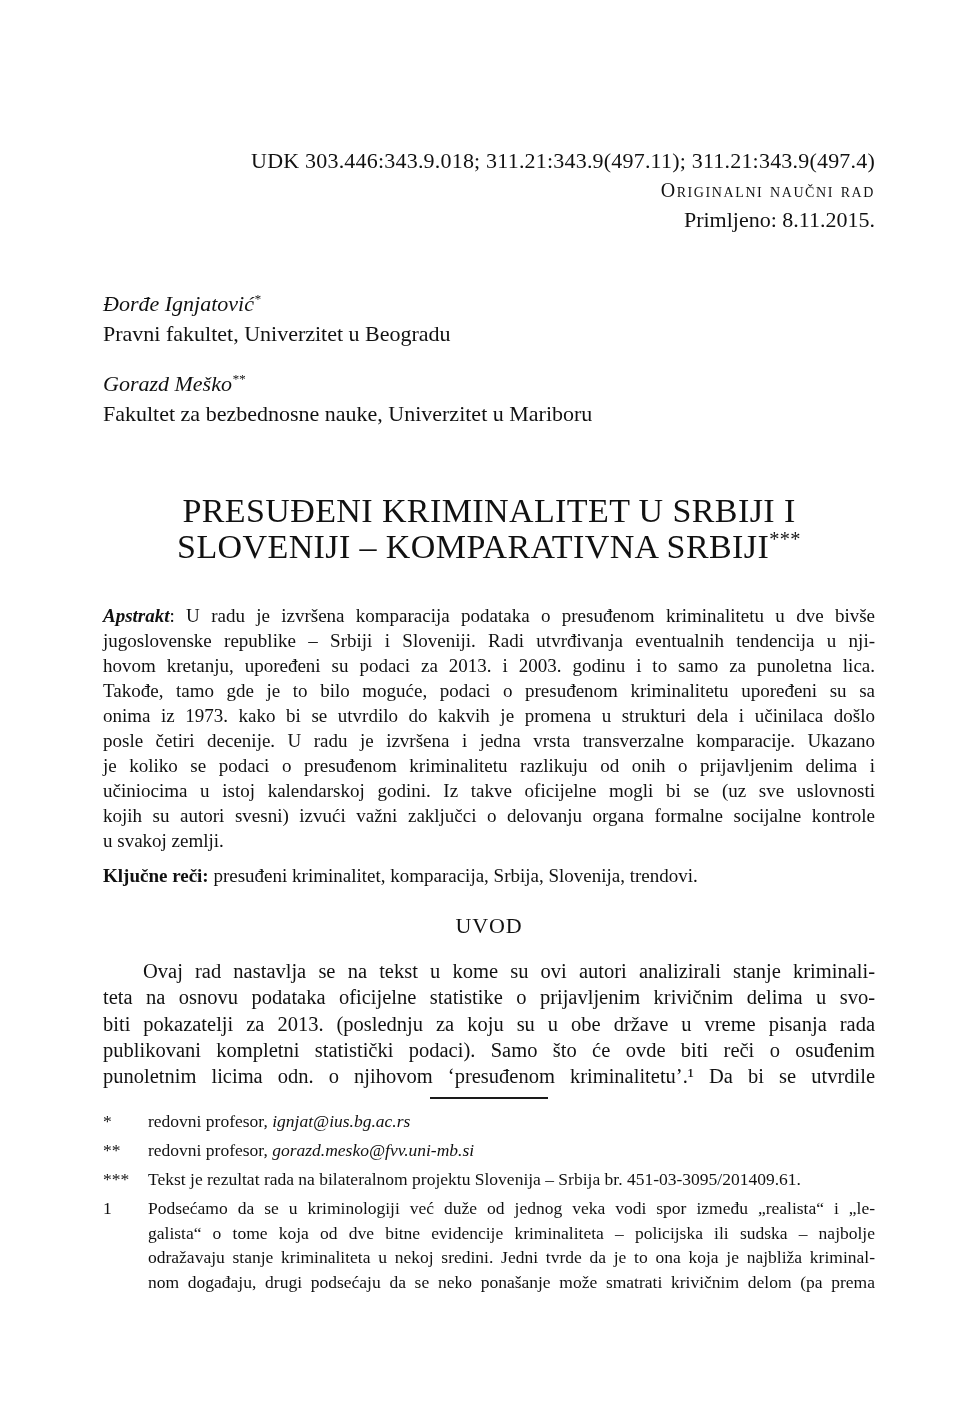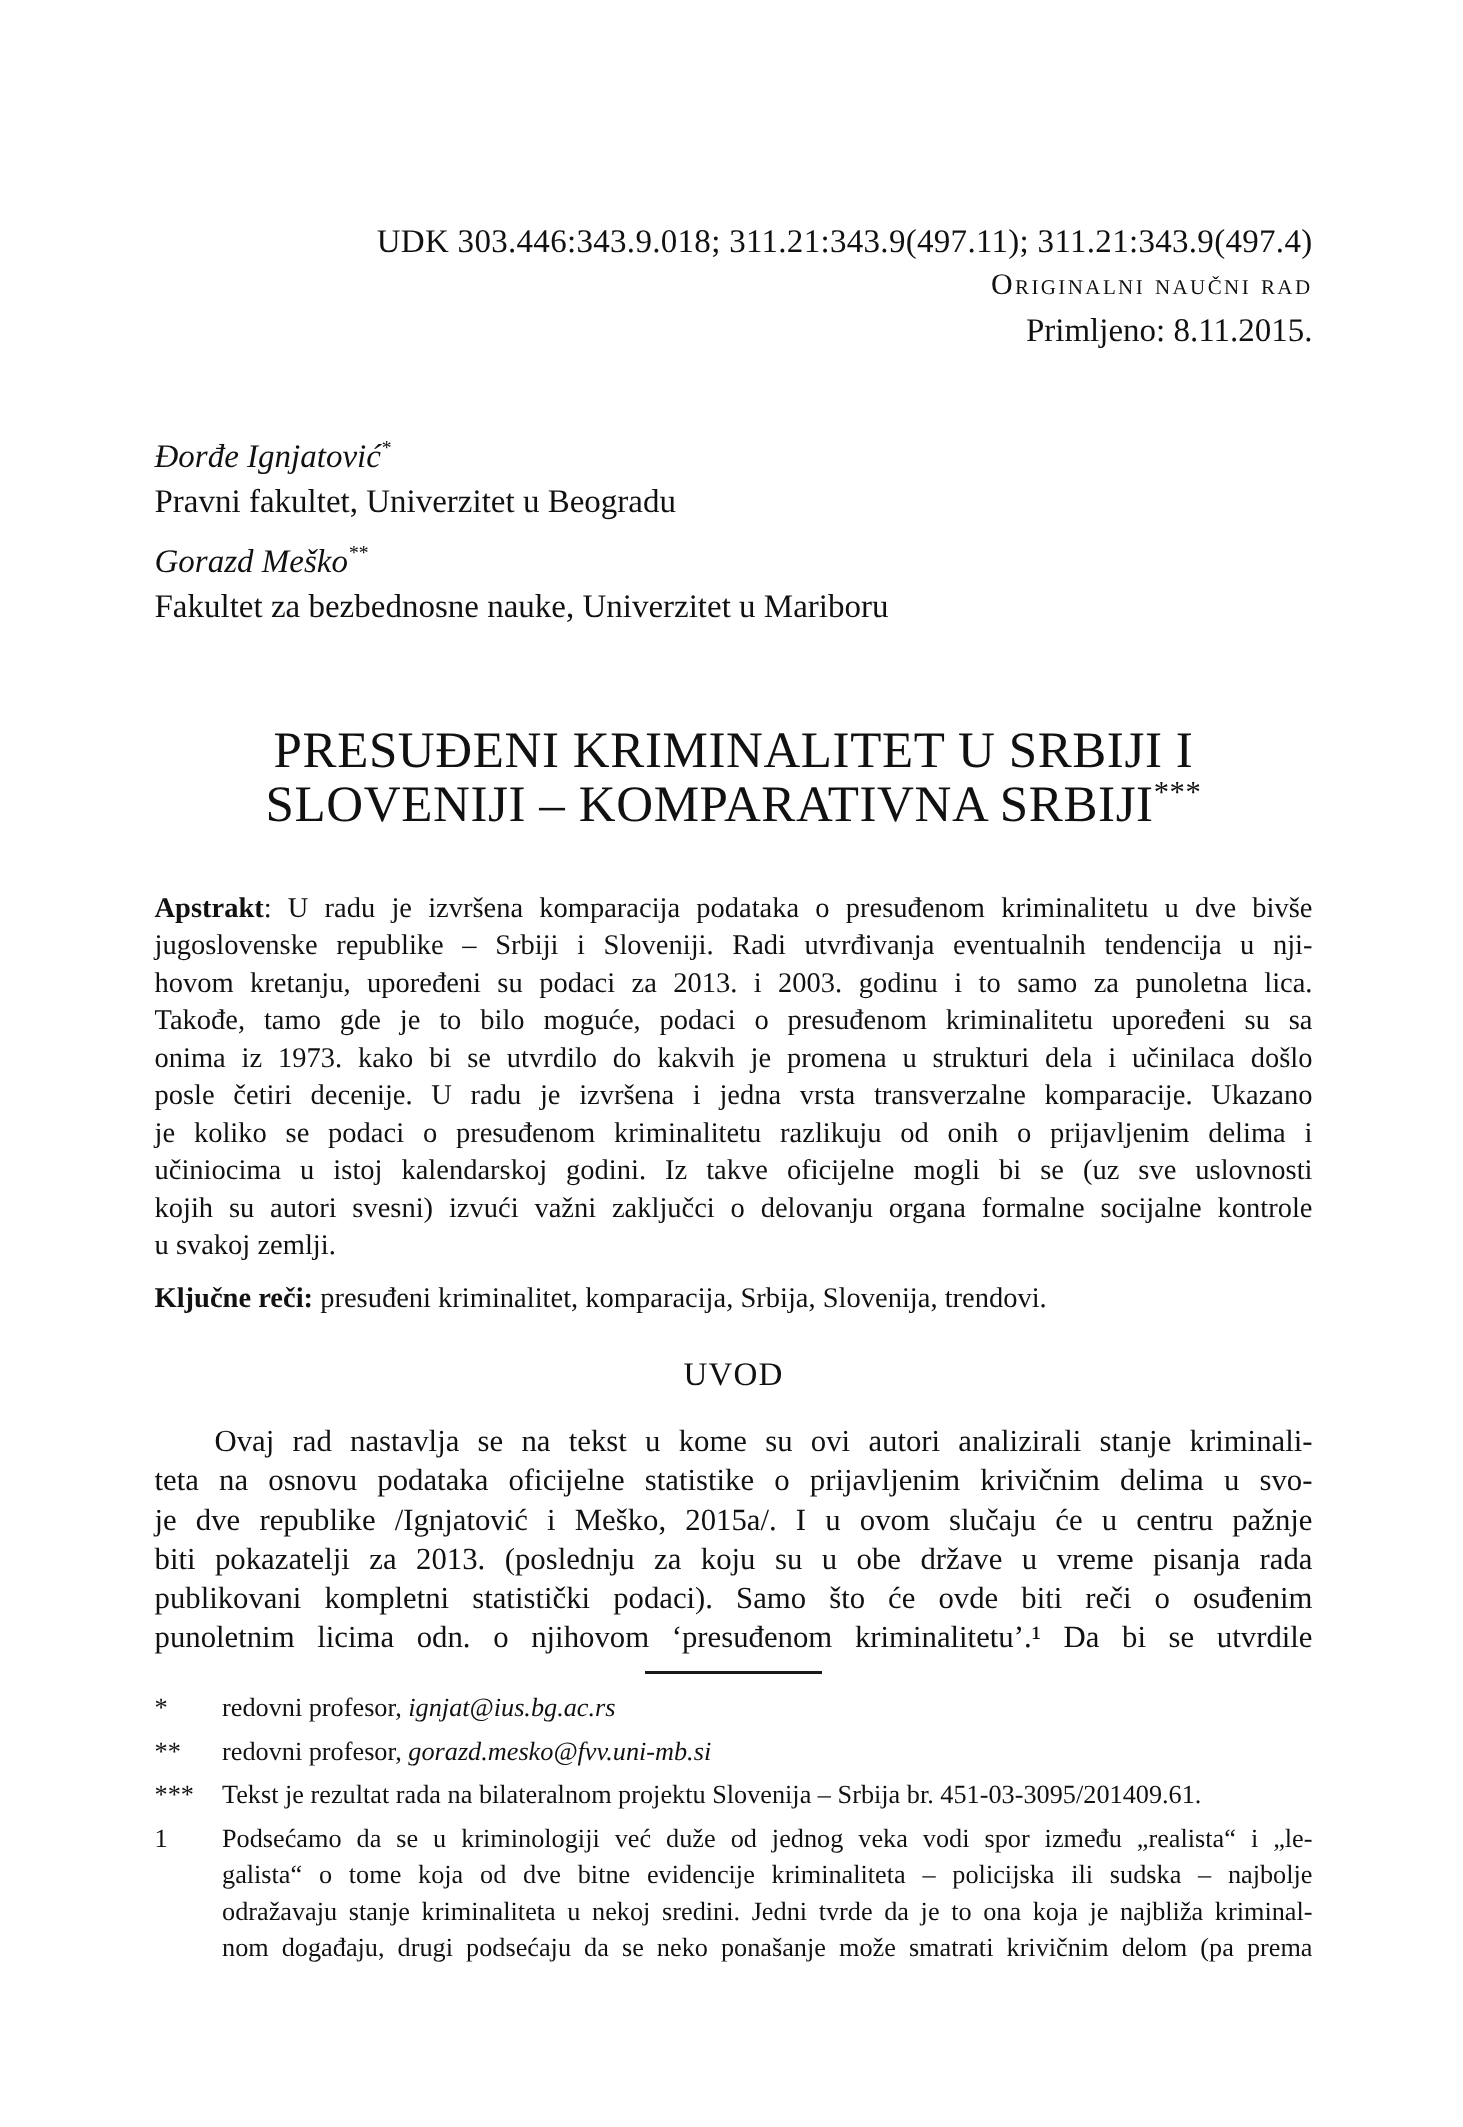--- a/index.html
+++ b/index.html
@@ -17,36 +17,36 @@
   .udk { font-size: 22px; line-height: 30px; letter-spacing: 0.2px; }
   .article-type {
     font-variant: small-caps;
     font-size: 20px; line-height: 28px;
     letter-spacing: 1.6px;
   }
   .received { font-size: 22px; line-height: 31px; }
 
   
   .authors { margin-top: 54px; }
-  .author + .author { margin-top: 10px; }
+  .author + .author { margin-top: 20px; }
   .author-name { font-style: italic; font-size: 22px; line-height: 30px; }
   .author-aff { font-size: 22px; line-height: 30px; }
   sup { font-size: 60%; vertical-align: super; line-height: 0; }
 
   
   .title {
     margin-top: 64px;
     text-align: center;
     font-size: 34px; line-height: 36px;
     letter-spacing: 0.4px;
   }
 
   
   .abstract { margin-top: 38px; font-size: 19px; line-height: 25px; }
-  .abs-label { font-weight: bold; }
+  .abs-label { font-weight: bold; font-style: italic; }
   .jline-first { text-align: justify; text-align-last: justify; }
   .jlines > div { text-align: justify; text-align-last: justify; }
   .jlines.softlast > div.last { text-align-last: left; }
 
   
   .keywords { margin-top: 10px; font-size: 19px; line-height: 25px; }
   .kw-label { font-weight: bold; }
 
   
   .section-heading {
@@ -113,21 +113,20 @@
       </div>
   </div>
 
   <div class="keywords"><span class="kw-label">Ključne reči:</span><span> presuđeni kriminalitet, komparacija, Srbija, Slovenija, trendovi.</span></div>
 
   <div class="section-heading">UVOD</div>
 
   <div class="bodytext jlines">
       <div>Ovaj rad nastavlja se na tekst u kome su ovi autori analizirali stanje kriminali-</div>
       <div>teta na osnovu podataka oficijelne statistike o prijavljenim krivičnim delima u svo-</div>
-      <div>je dve republike /Ignjatović i Meško, 2015a/. I u ovom slučaju će u centru pažnje</div>
       <div>biti pokazatelji za 2013. (poslednju za koju su u obe države u vreme pisanja rada</div>
       <div>publikovani kompletni statistički podaci). Samo što će ovde biti reči o osuđenim</div>
       <div>punoletnim licima odn. o njihovom ‘presuđenom kriminalitetu’.¹ Da bi se utvrdile</div>
     </div>
 
   <hr class="fnrule">
 
   <div class="footnotes">
     <div class="fnrow">
       <span class="fnmark">*</span>

